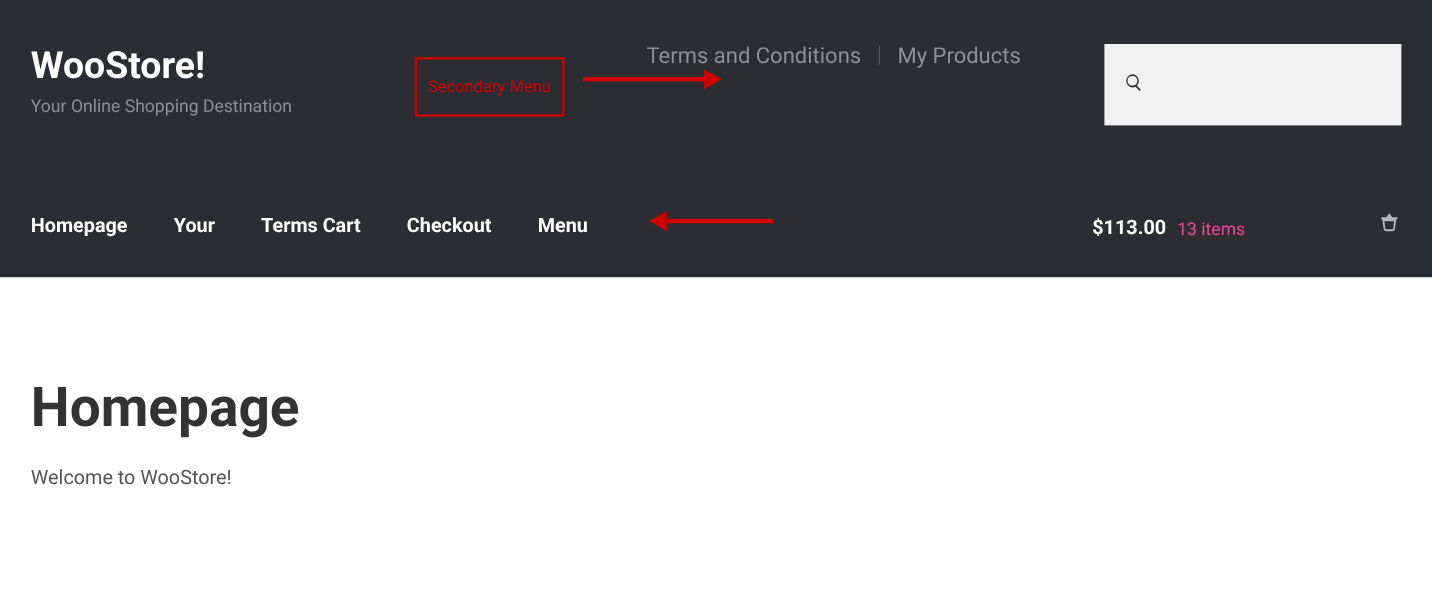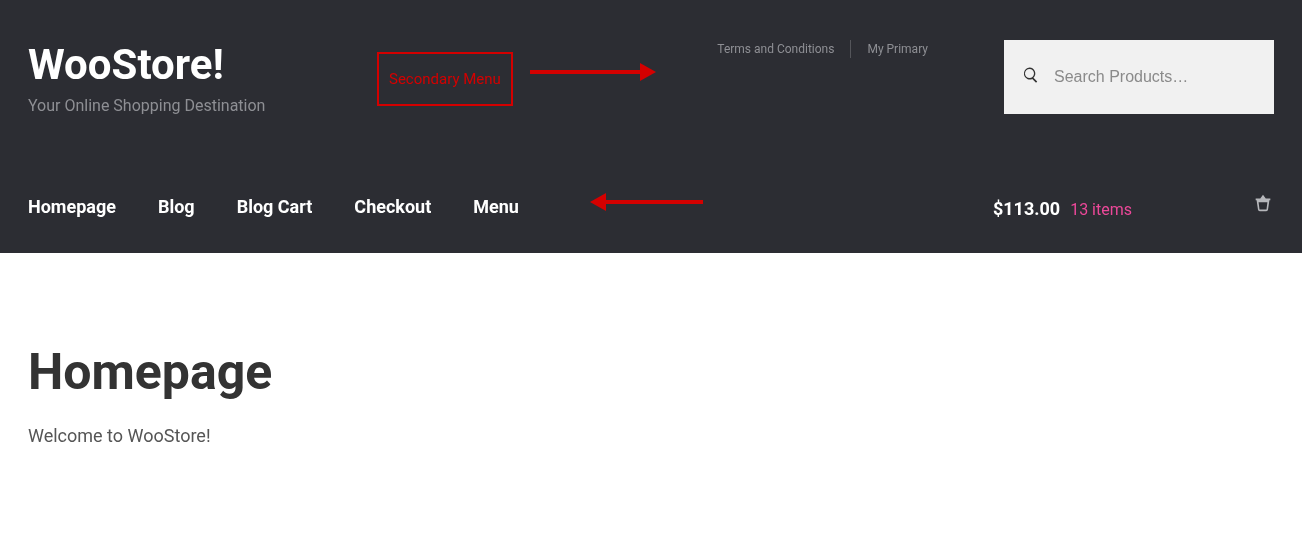--- a/index.html
+++ b/index.html
@@ -8,32 +8,32 @@
     .header { background: #2c2d33; color: #fff; }
 
     .top-row {
       display: flex;
       align-items: flex-start;
       padding: 40px 28px 50px 28px;
       position: relative;
     }
 
     .brand { flex: 0 0 auto; }
-    .brand-title { font-size: 42px; font-weight: 700; color: #fff; line-height: 1.2; }
+    .brand-title { font-size: 34px; font-weight: 700; color: #fff; line-height: 1.2; }
     .brand-tagline { font-size: 16px; color: #8e8f94; margin-top: 6px; }
 
     .sec-menu-wrap {
       display: flex;
       align-items: center;
       gap: 0;
       margin-left: auto;
     }
     .sec-link {
       color: #8e8f94;
-      font-size: 12px;
+      font-size: 20px;
       text-decoration: none;
       padding: 0 16px;
       line-height: 1;
       cursor: pointer;
     }
     .sec-divider { width: 1px; height: 18px; background: #54555a; }
 
     .search-box {
       background: #f1f1f1;
       display: flex;
@@ -134,38 +134,37 @@
       <div class="brand-tagline">Your Online Shopping Destination</div>
     </div>
 
     <div class="anno-box" style="left:377px; top:52px;">Secondary Menu</div>
     <div class="arrow" style="left:530px; top:70px; width:110px;"></div>
     <div class="arrow-head-right" style="left:640px; top:63px;"></div>
 
     <div class="sec-menu-wrap">
       <a class="sec-link">Terms and Conditions</a>
       <div class="sec-divider"></div>
-      <a class="sec-link">My Primary</a>
+      <a class="sec-link">My Products</a>
     </div>
 
     <div class="search-box">
       <span>
         <svg width="18" height="18" viewBox="0 0 24 24" fill="#333">
           <path d="M10 2a8 8 0 015.29 13.71l5 5-1.58 1.58-5-5A8 8 0 1110 2zm0 2a6 6 0 100 12 6 6 0 000-12z"></path>
         </svg>
       </span>
-      <input class="search-input" type="text" placeholder="Search Products…" style="">
     </div>
   </div>
 
   <div class="nav-row">
     <nav class="primary-menu">
       <a class="primary-link">Homepage</a>
-      <a class="primary-link">Blog</a>
-      <a class="primary-link">Blog Cart</a>
+      <a class="primary-link">Your</a>
+      <a class="primary-link">Terms Cart</a>
       <a class="primary-link">Checkout</a>
       <a class="primary-link">Menu</a>
     </nav>
 
     <div class="arrow-head-left" style="left:590px; top:28px;"></div>
     <div class="arrow" style="left:606px; top:35px; width:97px;"></div>
 
     <div class="cart-summary">
       <span class="cart-total">$113.00</span>
       <span class="cart-count">13 items</span>

